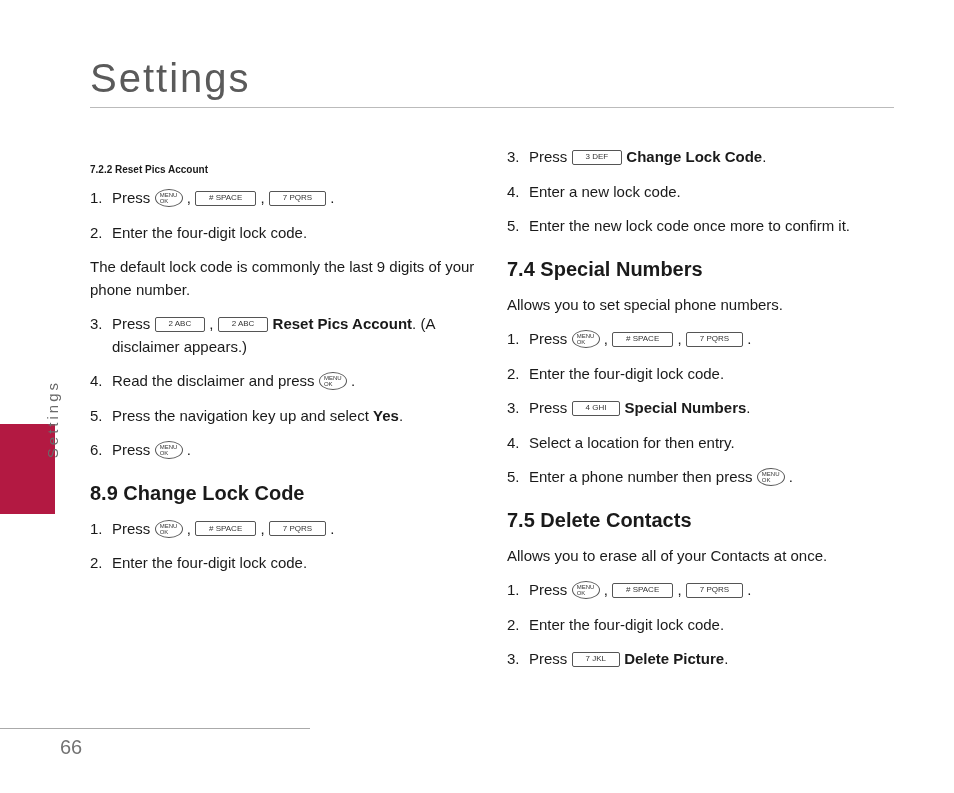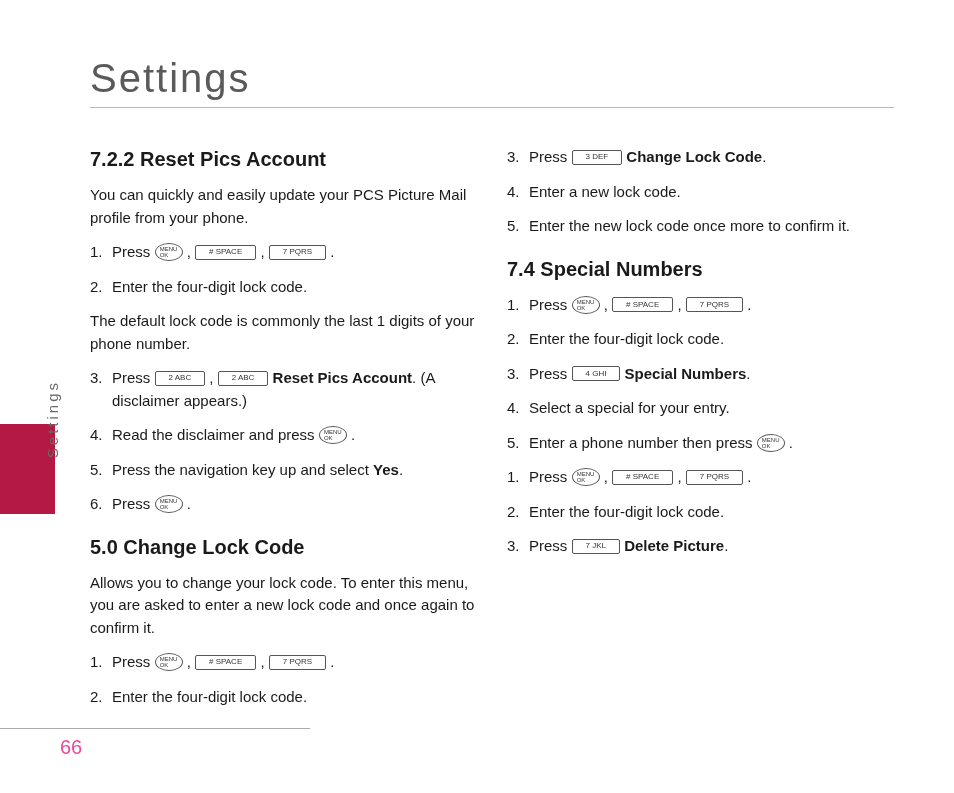--- a/index.html
+++ b/index.html
@@ -3,65 +3,64 @@
 <meta charset="utf-8">
 <style>
   * { box-sizing: border-box; margin: 0; padding: 0; }
   html, body { width: 954px; height: 793px; background: #fff; font-family: Arial, Helvetica, sans-serif; color: #222; }
   .page { position: relative; width: 954px; height: 793px; padding: 56px 60px 40px 90px; }
   .title { font-size: 40px; font-weight: 300; letter-spacing: 2px; color: #5a5a5a; margin-bottom: 6px; font-family: "Segoe UI Light", Arial, sans-serif; }
   .title-rule { border: none; border-top: 1px solid #bbb; margin-bottom: 30px; }
   .columns { display: flex; gap: 30px; }
   .col { flex: 1; font-size: 15px; line-height: 1.5; color: #1a1a1a; }
   .col p { margin: 6px 0 12px 0; }
-  .subhead { font-weight: bold; font-size: 20px; margin: 6px 0 10px 0; }
+  .subhead { font-weight: bold; font-size: 10px; margin: 24px 0 10px 0; }
   .sec-head { font-weight: bold; font-size: 20px; margin: 16px 0 10px 0; }
   .step { display: flex; margin: 8px 0 12px 0; }
   .step .num { width: 22px; flex: 0 0 22px; }
   .step .body { flex: 1; }
   .indent { margin-left: 22px; margin-bottom: 12px; }
   .key { display: inline-flex; align-items: center; justify-content: center; min-width: 28px; height: 15px; border: 1px solid #555; border-radius: 2px; font-size: 8px; padding: 0 13px; vertical-align: middle; background: #fff; color: #333; line-height: 1; position: relative; top: -1px; font-family: Arial, sans-serif; letter-spacing: 0; }
   .key.round { width: 18px; min-width: 18px; height: 18px; border-radius: 50%; font-size: 6px; line-height: 1; }
   .b { font-weight: bold; }
   .side-tab { position: absolute; left: 44px; top: 380px; writing-mode: vertical-rl; transform: rotate(180deg); font-size: 15px; letter-spacing: 3px; color: #6a6a6a; font-weight: 300; }
   .red-bar { position: absolute; left: 0; top: 424px; width: 55px; height: 90px; background: #b31942; }
   .footer-line { position: absolute; left: 0; bottom: 64px; width: 310px; border-top: 1px solid #aaa; }
-  .page-num { position: absolute; left: 60px; bottom: 34px; font-size: 20px; color: #ec4899; }
+  .page-num { position: absolute; left: 60px; bottom: 34px; font-size: 20px; color: #737373; }
 </style>
 </head>
 <body>
 
 <div class="page">
   <div class="red-bar"></div>
   <div class="side-tab">Settings</div>
 
   <div class="title">Settings</div>
   <hr class="title-rule">
 
   <div class="columns">
 
     <div class="col">
       <div class="subhead">7.2.2 Reset Pics Account</div>
-      <p>You can quickly and easily update your PCS Picture Mail profile from your phone.</p>
-
-      <div class="step">
-        <div class="num">1.</div>
-        <div class="body">
-          <span>Press </span>
-          <span class="key round">MENU OK</span> ,
-          <span class="key"># SPACE</span> ,
-          <span class="key">7 PQRS</span> .
-        </div>
-      </div>
-
-      <div class="step">
-        <div class="num">2.</div>
-        <div class="body">Enter the four-digit lock code.</div>
-      </div>
-      <p class="indent">The default lock code is commonly the last 1 digits of your phone number.</p>
+
+      <div class="step">
+        <div class="num">1.</div>
+        <div class="body">
+          <span>Press </span>
+          <span class="key round">MENU OK</span> ,
+          <span class="key"># SPACE</span> ,
+          <span class="key">7 PQRS</span> .
+        </div>
+      </div>
+
+      <div class="step">
+        <div class="num">2.</div>
+        <div class="body">Enter the four-digit lock code.</div>
+      </div>
+      <p class="indent">The default lock code is commonly the last 9 digits of your phone number.</p>
 
       <div class="step">
         <div class="num">3.</div>
         <div class="body">
           <span>Press </span>
           <span class="key">2 ABC</span> ,
           <span class="key">2 ABC</span>
           <span class="b">Reset Pics Account</span><span>. (A disclaimer appears.)</span>
         </div>
       </div>
@@ -82,22 +81,21 @@
       </div>
 
       <div class="step">
         <div class="num">6.</div>
         <div class="body">
           <span>Press </span>
           <span class="key round">MENU OK</span> .
         </div>
       </div>
 
-      <div class="sec-head">5.0 Change Lock Code</div>
-      <p>Allows you to change your lock code. To enter this menu, you are asked to enter a new lock code and once again to confirm it.</p>
+      <div class="sec-head">8.9 Change Lock Code</div>
 
       <div class="step">
         <div class="num">1.</div>
         <div class="body">
           <span>Press </span>
           <span class="key round">MENU OK</span> ,
           <span class="key"># SPACE</span> ,
           <span class="key">7 PQRS</span> .
         </div>
       </div>
@@ -122,20 +120,21 @@
         <div class="num">4.</div>
         <div class="body">Enter a new lock code.</div>
       </div>
 
       <div class="step">
         <div class="num">5.</div>
         <div class="body">Enter the new lock code once more to confirm it.</div>
       </div>
 
       <div class="sec-head">7.4 Special Numbers</div>
+      <p>Allows you to set special phone numbers.</p>
 
       <div class="step">
         <div class="num">1.</div>
         <div class="body">
           <span>Press </span>
           <span class="key round">MENU OK</span> ,
           <span class="key"># SPACE</span> ,
           <span class="key">7 PQRS</span> .
         </div>
       </div>
@@ -149,31 +148,33 @@
         <div class="num">3.</div>
         <div class="body">
           <span>Press </span>
           <span class="key">4 GHI</span>
           <span class="b">Special Numbers</span>.
         </div>
       </div>
 
       <div class="step">
         <div class="num">4.</div>
-        <div class="body">Select a special for your entry.</div>
+        <div class="body">Select a location for then entry.</div>
       </div>
 
       <div class="step">
         <div class="num">5.</div>
         <div class="body">
           <span>Enter a phone number then press </span>
           <span class="key round">MENU OK</span> .
         </div>
       </div>
 
+      <div class="sec-head">7.5 Delete Contacts</div>
+      <p>Allows you to erase all of your Contacts at once.</p>
 
       <div class="step">
         <div class="num">1.</div>
         <div class="body">
           <span>Press </span>
           <span class="key round">MENU OK</span> ,
           <span class="key"># SPACE</span> ,
           <span class="key">7 PQRS</span> .
         </div>
       </div>

